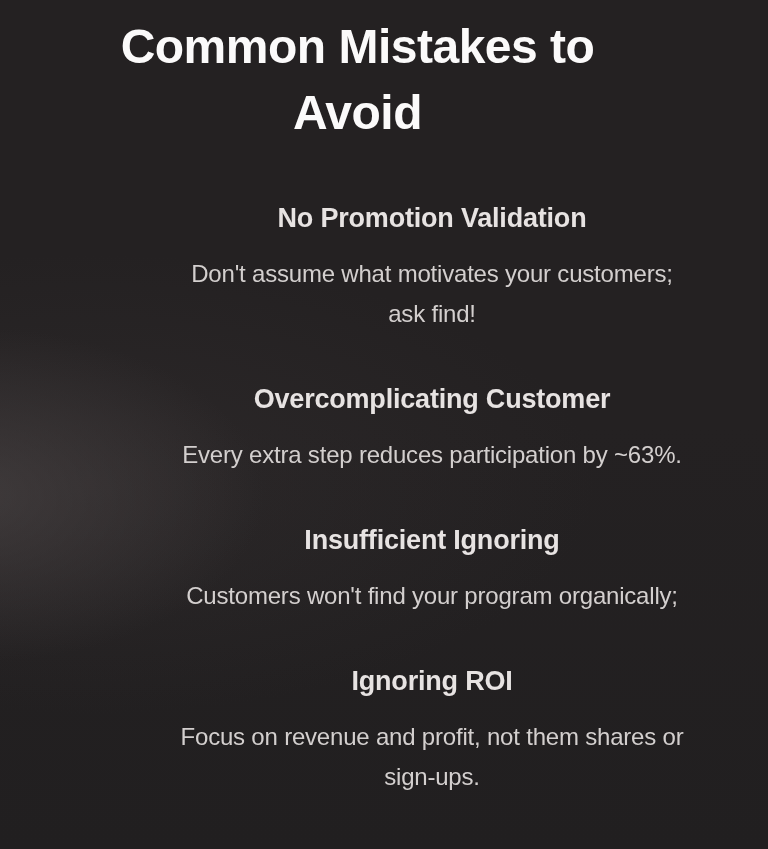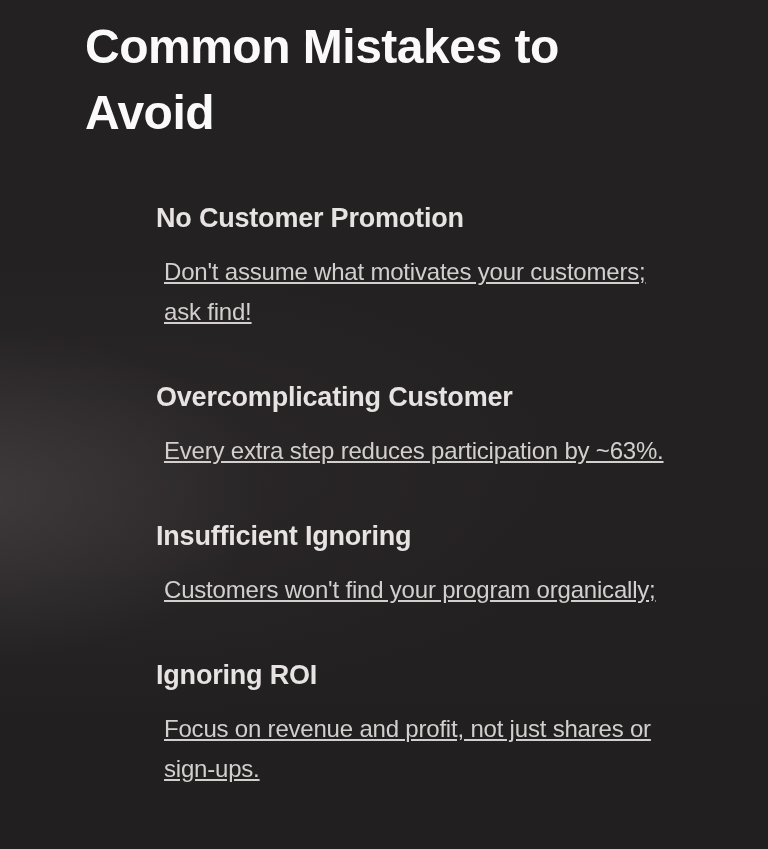--- a/index.html
+++ b/index.html
@@ -2,21 +2,21 @@
 <html style="--background: #232021; --band-highlight: #3a3536; --title: #fbfafa; --heading: #e7e3e2; --body: #d3cfce;"><head>
 <meta charset="utf-8">
 <style>
   :root {
     --background: #232021;
     --band-highlight: #3a3536;
     --title: #fbfafa;
     --heading: #e7e3e2;
     --body: #d3cfce;
   }
-  * { box-sizing: border-box; }
+  * { box-sizing: border-box; text-align: center; }
   html, body { margin: 0; padding: 0; }
   body {
     width: 768px;
     height: 849px;
     overflow: hidden;
     font-family: "Liberation Sans", sans-serif;
   }
   .slide {
     position: relative;
     width: 768px;
@@ -46,59 +46,58 @@
   }
   .section-heading {
     margin: 0 0 14px 0;
     font-size: 27px;
     line-height: 40px;
     font-weight: 700;
     letter-spacing: -0.2px;
     color: var(--heading, #e7e3e2);
   }
   .section-body {
-    margin: 8px;
+    margin: 16px;
     font-size: 24px;
     line-height: 40px;
     font-weight: 400;
     letter-spacing: -0.2px;
     color: var(--body, #d3cfce);
-    text-decoration: underline;
   }
   .body-line {
     display: block;
     white-space: nowrap;
   }
 </style>
 </head>
 <body>
 
 <main class="slide">
   <h1 class="title">Common Mistakes to Avoid</h1>
   <div class="sections">
       <section class="section">
-        <h2 class="section-heading">No Customer Promotion</h2>
+        <h2 class="section-heading">No Promotion Validation</h2>
         <p class="section-body">
           <span class="body-line">Don't assume what motivates your customers;</span>
           <span class="body-line">ask find!</span>
         </p>
       </section>
       <section class="section">
         <h2 class="section-heading">Overcomplicating Customer</h2>
         <p class="section-body">
           <span class="body-line">Every extra step reduces participation by ~63%.</span>
         </p>
       </section>
       <section class="section">
         <h2 class="section-heading">Insufficient Ignoring</h2>
         <p class="section-body">
           <span class="body-line">Customers won't find your program organically;</span>
         </p>
       </section>
       <section class="section">
         <h2 class="section-heading">Ignoring ROI</h2>
         <p class="section-body">
-          <span class="body-line">Focus on revenue and profit, not just shares or</span>
+          <span class="body-line">Focus on revenue and profit, not them shares or</span>
           <span class="body-line">sign-ups.</span>
         </p>
       </section>
     </div>
 </main>
 
 </body></html>

